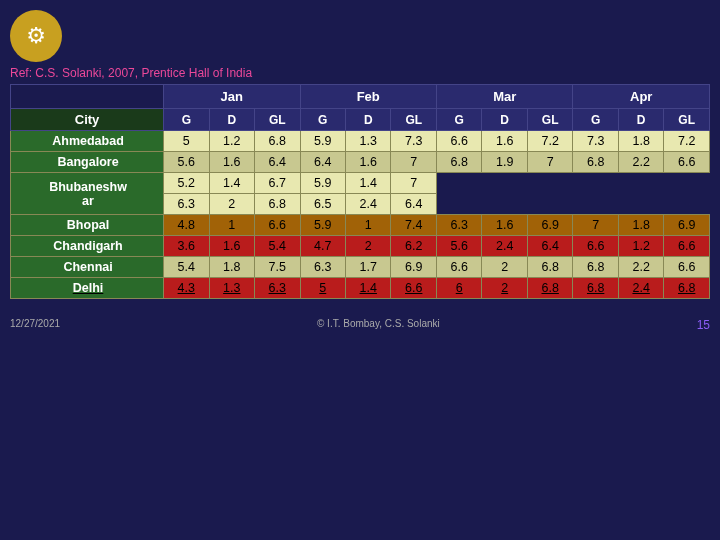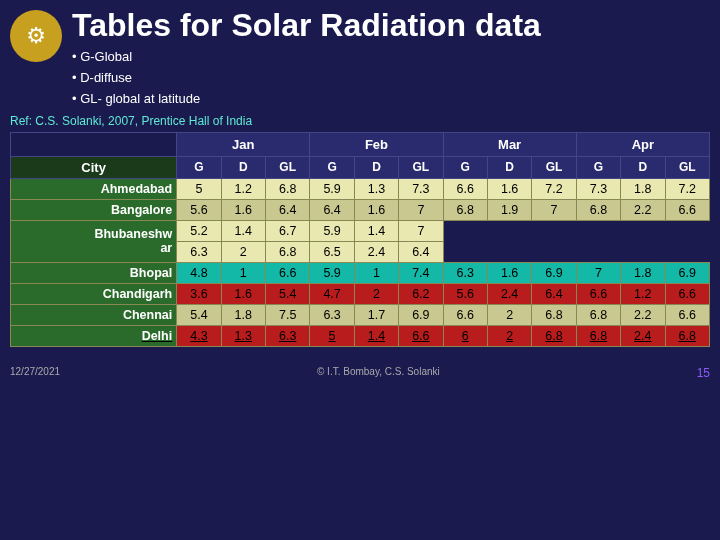--- a/index.html
+++ b/index.html
@@ -46,21 +46,21 @@
 
     .bullet-points {
       margin-top: 4px;
       font-size: 13px;
       color: white;
       line-height: 1.6;
     }
 
     .ref-line {
       font-size: 12px;
-      color: #5eead4;
+      color: #ec4899;
       margin-bottom: 2px;
     }
 
     .kilo-line {
       font-size: 18px;
       font-weight: bold;
       color: white;
       text-align: center;
       margin-bottom: 6px;
     }
@@ -119,24 +119,24 @@
     }
 
     tbody tr td {
       text-align: center;
       padding: 3px 4px;
       border: 1px solid #888855;
       font-size: 12.5px;
     }
 
     tbody tr td.city-name {
-      text-align: right;
+      text-align: center;
       font-weight: bold;
       color: #000;
-      padding-left: 16px;
+      padding-left: 6px;
       background: #2a6a2a;
       color: white;
     }
 
     .footer-row {
       display: flex;
       justify-content: space-between;
       padding: 19px 10px 2px;
       font-size: 10px;
       color: #aaa;
@@ -151,28 +151,20 @@
     .bhubaneswar-top td.city-name {
       border-bottom: none;
     }
   </style>
 </head>
 <body>
 
 <div class="header-area">
   <div class="logo-circle">
     <span>⚙</span>
-  </div>
-  <div class="title-block">
-    <div class="main-title">Tables for Solar Radiation data</div>
-    <div class="bullet-points">
-      <div>• <span>G-Global</span></div>
-      <div>• <span>D-diffuse</span></div>
-      <div>• <span>GL- global at latitude</span></div>
-    </div>
   </div>
 </div>
 
 <div style="padding: 0 10px 2px 10px;">
   <div class="ref-line">Ref: C.S. Solanki, 2007, Prentice Hall of India</div>
 </div>
 
 <div class="table-wrapper">
   <table>
     <thead>
@@ -240,21 +232,21 @@
           <td>7</td>
         </tr>
         <tr style="background: rgb(232, 232, 176); color: rgb(0, 0, 0);">
           <td>6.3</td>
           <td>2</td>
           <td>6.8</td>
           <td>6.5</td>
           <td>2.4</td>
           <td>6.4</td>
         </tr>
-        <tr style="background: #14b8a6; color: rgb(0, 0, 0); border-radius: 7px;">
+        <tr style="background: #a16207; color: rgb(0, 0, 0); border-radius: 7px;">
           <td class="city-name">Bhopal</td>
           <td>4.8</td>
           <td>1</td>
           <td>6.6</td>
           <td>5.9</td>
           <td>1</td>
           <td>7.4</td>
           <td>6.3</td>
           <td>1.6</td>
           <td>6.9</td>

